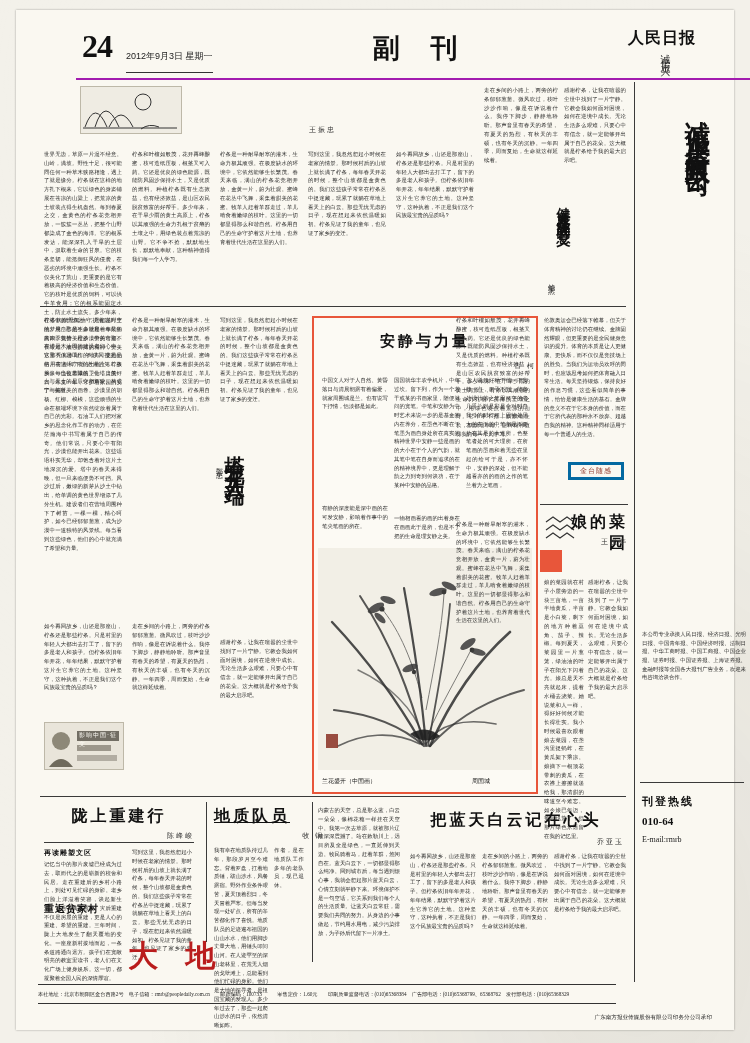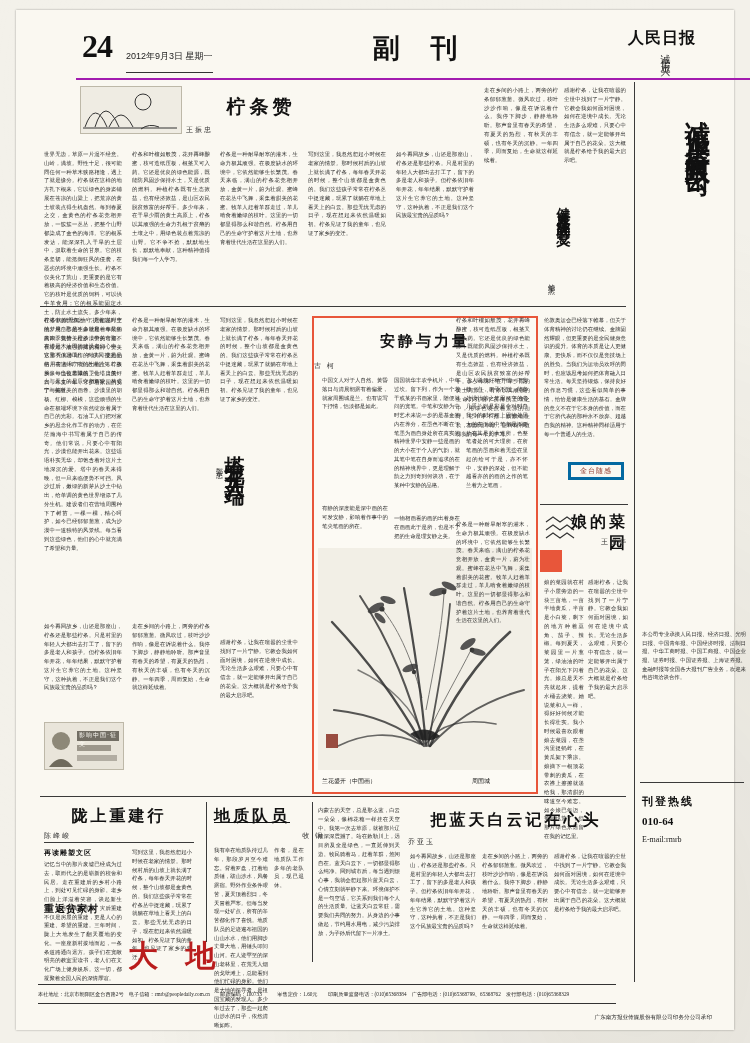--- a/index.html
+++ b/index.html
@@ -62,21 +62,21 @@
     font-size:5.4px;line-height:1.62;color:#2a2a2a;text-align:justify;
     font-family:"Liberation Serif",serif;
     -webkit-hyphens:none;word-break:break-all;
   }
   .vline{position:absolute;width:1px;background:#3a3a3a;}
   .hline{position:absolute;height:1px;background:#3a3a3a;}
   .art-title{
     font-size:19px;font-weight:bold;letter-spacing:4px;color:#111;text-align:center;
   }
   .art-title.sm{font-size:15px;letter-spacing:3px;}
-  .byline{font-size:7px;color:#333;text-align:left;letter-spacing:2px;margin-top:3px;}
+  .byline{font-size:7px;color:#333;text-align:right;letter-spacing:2px;margin-top:3px;}
   .vert-title{
     writing-mode:vertical-rl;text-orientation:upright;
     font-size:20px;font-weight:bold;letter-spacing:5px;color:#111;
   }
   .vert-title.sm{font-size:14px;letter-spacing:3px;}
   .vert-byline{
     writing-mode:vertical-rl;text-orientation:upright;
     font-size:7px;letter-spacing:2px;color:#333;
   }
   
@@ -149,21 +149,20 @@
       <svg width="100" height="46" viewBox="0 0 100 46">
         <rect width="100" height="46" fill="#efece3"></rect>
         <circle cx="62" cy="15" r="8" fill="none" stroke="#333" stroke-width="1"></circle>
         <path d="M4 40 Q14 12 26 40" fill="none" stroke="#333" stroke-width="1"></path>
         <path d="M14 40 Q24 8 38 40" fill="none" stroke="#333" stroke-width="1"></path>
         <path d="M28 40 Q40 16 52 40" fill="none" stroke="#333" stroke-width="1"></path>
         <line x1="2" y1="41" x2="96" y2="41" stroke="#333" stroke-width="1"></line>
         <path d="M60 42 q8 -6 18 -2" fill="none" stroke="#333" stroke-width="1"></path>
       </svg>
     </div>
-    <div class="art-title" style="position:absolute;left:170px;top:84px;width:150px;">柠条赞</div>
     <div class="byline" style="position:absolute;left:170px;top:112px;width:150px;">王振忠</div>
 
     <div class="col-text" style="position:absolute;left:28px;top:140px;width:78px;height:150px;">世界无边，草原一片漫不经意。山岭，满坡。野性十足，很可能同任何一种草木狭路相逢，遇上了就是缘分。柠条就在这样的地方扎下根来，它以绿色的身姿铺展在苍凉的山梁上，把荒凉的黄土坡装点得生机盎然。每到春夏之交，金黄色的柠条花竞相开放，一簇簇一丛丛，把整个山野都染成了金色的海洋。它的根系发达，能深深扎入干旱的土层中，汲取着生命的甘泉。它的枝条坚韧，能抵御狂风的侵袭，在恶劣的环境中顽强生长。柠条不仅美化了荒山，更重要的是它有着极高的经济价值和生态价值。它的枝叶是优质的饲料，可以供牛羊食用；它的根系能固定水土，防止水土流失。多少年来，柠条默默无闻地守护着这片土地，用自己的生命诠释着奉献的真谛。我赞美柠条，赞美它那不畏艰难、顽强拼搏的精神，赞美它那无私奉献、不求回报的品格。在这片广袤的土地上，柠条就像一位位忠诚的卫士，日复一日，年复一年，守护着家园的安宁与美丽。</div>
     <div class="col-text" style="position:absolute;left:116px;top:140px;width:78px;height:150px;">柠条和叶檀如般茂，花开再蜂酿蜜，枝可造纸压板，根茎又可入药。它还是优良的绿色能源，既能防风固沙保持水土，又是优质的燃料。种植柠条既有生态效益，也有经济效益，是山区农民脱贫致富的好帮手。多少年来，在干旱少雨的黄土高原上，柠条以其顽强的生命力扎根于贫瘠的土壤之中，用绿色装点着荒凉的山野。它不争不抢，默默地生长，默默地奉献，这种精神值得我们每一个人学习。</div>
     <div class="col-text" style="position:absolute;left:204px;top:140px;width:78px;height:150px;">柠条是一种耐旱耐寒的灌木，生命力极其顽强。在极度缺水的环境中，它依然能够生长繁茂。春天来临，满山的柠条花竞相开放，金黄一片，蔚为壮观。蜜蜂在花丛中飞舞，采集着甜美的花蜜。牧羊人赶着羊群走过，羊儿啃食着嫩绿的枝叶。这里的一切都显得那么和谐自然。柠条用自己的生命守护着这片土地，也养育着世代生活在这里的人们。</div>
     <div class="col-text" style="position:absolute;left:292px;top:140px;width:78px;height:150px;">写到这里，我忽然想起小时候在老家的情景。那时候村后的山坡上就长满了柠条，每年春天开花的时候，整个山坡都是金黄色的。我们这些孩子常常在柠条丛中捉迷藏，玩累了就躺在草地上看天上的白云。那些无忧无虑的日子，现在想起来依然温暖如初。柠条见证了我的童年，也见证了家乡的变迁。</div>
     <div class="col-text" style="position:absolute;left:380px;top:140px;width:78px;height:150px;">如今再回故乡，山还是那座山，柠条还是那些柠条。只是村里的年轻人大都出去打工了，留下的多是老人和孩子。但柠条依旧年年开花，年年结果，默默守护着这片生它养它的土地。这种坚守，这种执着，不正是我们这个民族最宝贵的品质吗？</div>
     <div class="col-text" style="position:absolute;left:468px;top:76px;width:74px;height:214px;">走在乡间的小路上，两旁的柠条郁郁葱葱。微风吹过，枝叶沙沙作响，像是在诉说着什么。我停下脚步，静静地聆听。那声音里有春天的希望，有夏天的热烈，有秋天的丰硕，也有冬天的沉静。一年四季，周而复始，生命就这样延续着。</div>
     <div class="col-text" style="position:absolute;left:548px;top:76px;width:62px;height:214px;">感谢柠条，让我在喧嚣的尘世中找到了一片宁静。它教会我如何面对困境，如何在逆境中成长。无论生活多么艰难，只要心中有信念，就一定能够开出属于自己的花朵。这大概就是柠条给予我的最大启示吧。</div>
 

